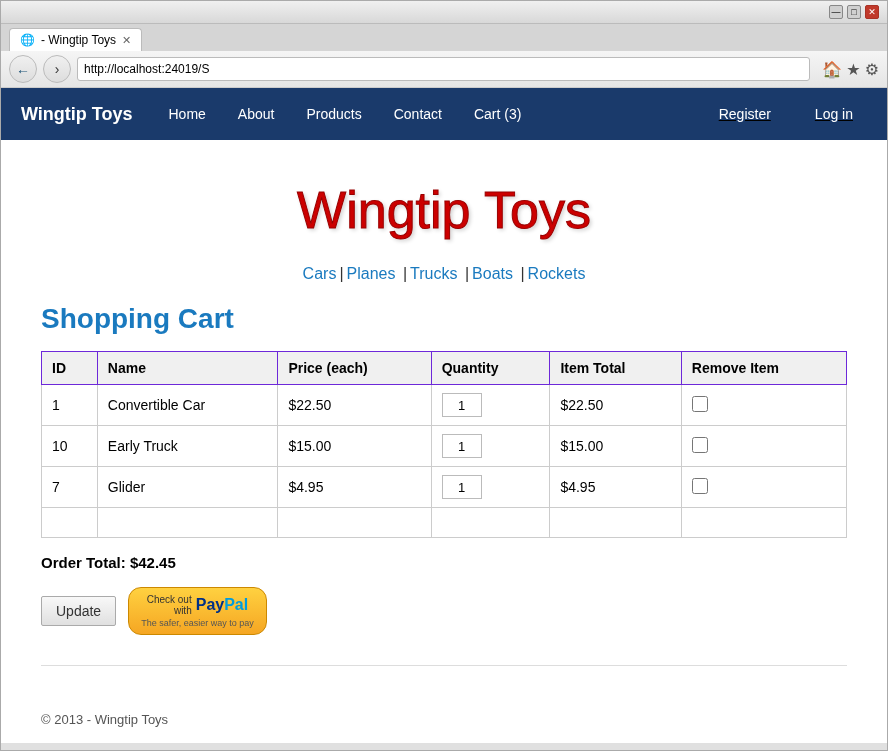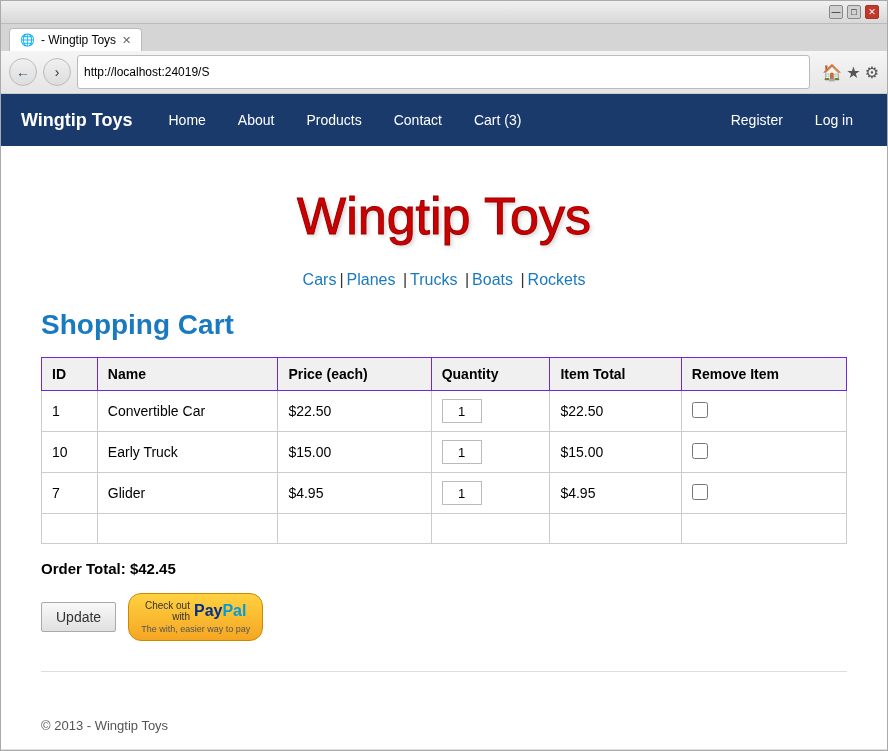--- a/index.html
+++ b/index.html
@@ -45,21 +45,21 @@
       border: 1px solid #bbb;
       background: linear-gradient(to bottom, #f0f0f0, #ddd);
       display: flex; align-items: center; justify-content: center;
       cursor: pointer;
       font-size: 14px;
       color: #333;
     }
     .nav-btn.back { color: #1a5276; font-weight: bold; }
     .address-bar {
       flex: 1;
-      height: 34px;
+      height: 24px;
       border: 1px solid #bbb;
       border-radius: 3px;
       padding: 0 6px;
       font-size: 12px;
       background: white;
     }
     .tab-bar {
       background: #d5d5d5;
       padding: 4px 8px 0;
       display: flex;
@@ -106,22 +106,23 @@
     }
     .nav-links li a {
       color: white;
       text-decoration: none;
       padding: 14px 16px;
       display: block;
       font-size: 14px;
     }
     .nav-right {
       display: flex;
-      gap: 4px;
+      gap: 16px;
       list-style: none;
+      text-decoration: underline;
     }
     .nav-right li a {
       color: white;
       text-decoration: none;
       padding: 14px 14px;
       display: block;
       font-size: 14px;
     }
 
     
@@ -397,21 +398,21 @@
       <div class="buttons-row">
         <button class="update-btn">Update</button>
         <div class="paypal-btn">
           <div class="paypal-row">
             <div style="display:flex;flex-direction:column;align-items:flex-end;margin-right:4px;">
               <span style="font-size:10px;color:#333;">Check out</span>
               <span style="font-size:10px;color:#333;margin-left:8px;">with</span>
             </div>
             <div class="paypal-logo">Pay<span>Pal</span></div>
           </div>
-          <div style="font-size:9px;color:#555;margin-top:2px;">The with, easier way to pay</div>
+          <div style="font-size:9px;color:#555;margin-top:2px;">The safer, easier way to pay</div>
         </div>
       </div>
 
       <hr class="footer-divider">
     </div>
 
     <div class="footer-text">© 2013 - Wingtip Toys</div>
   </div>
 </div>
 

